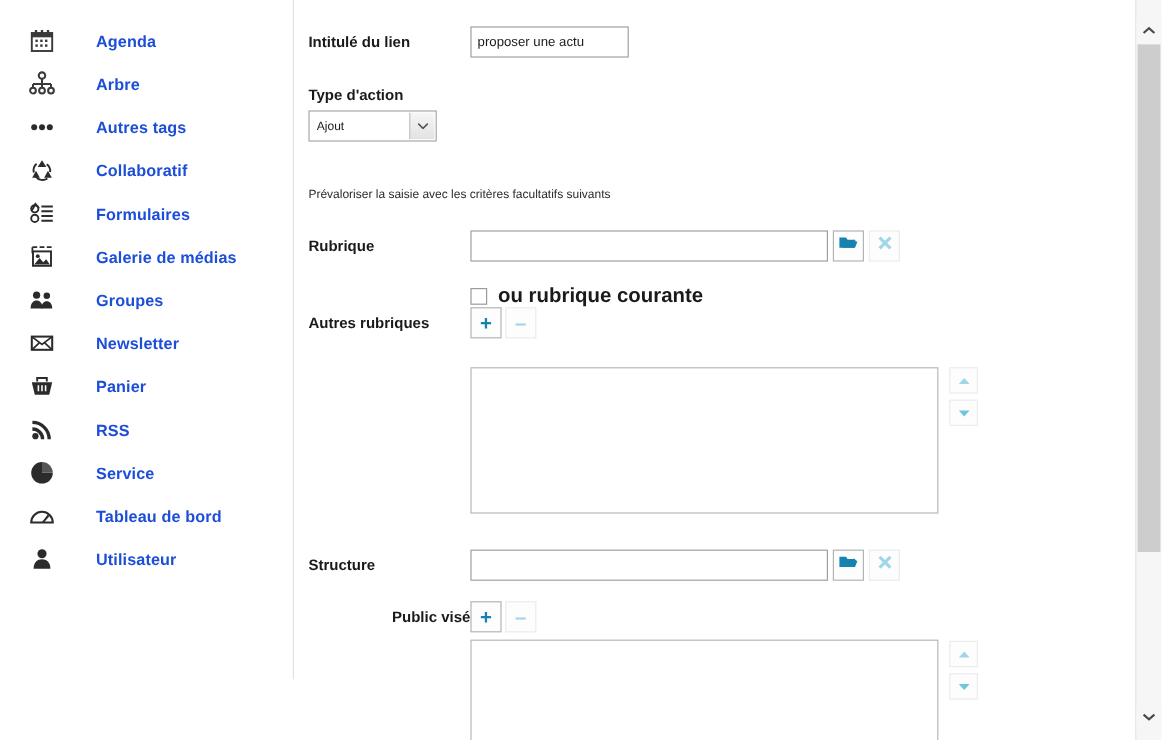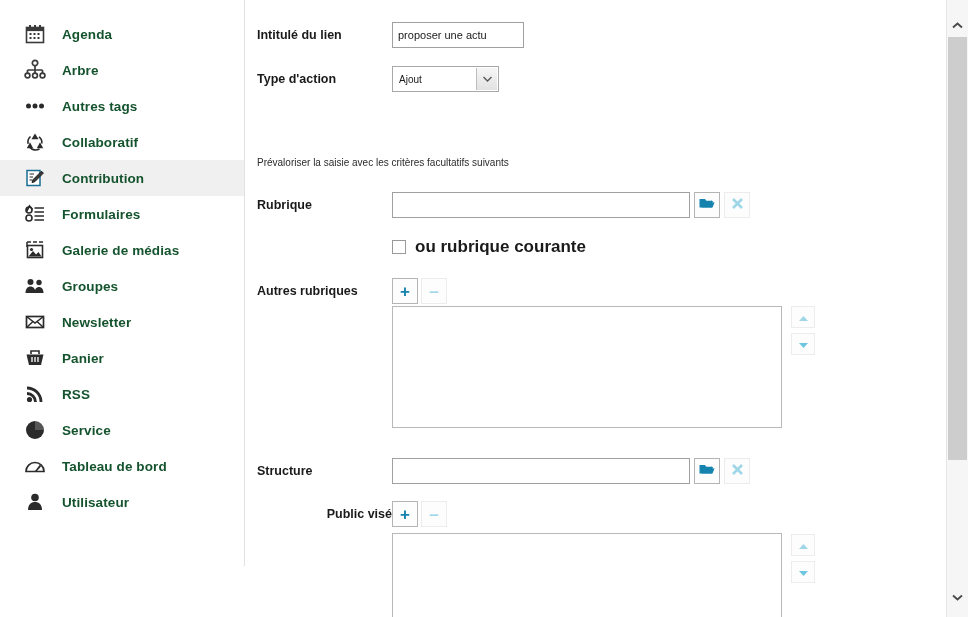--- a/index.html
+++ b/index.html
@@ -57,25 +57,26 @@
     width: 26px;
     height: 26px;
     flex: 0 0 26px;
     display: flex;
     align-items: center;
     justify-content: center;
     margin-right: 14px;
   }
   .nav-icon svg { display: block; }
   .nav-label {
-    color: #14532d;
+    color: #1d4ed8;
     font-size: 13.5px;
     font-weight: bold;
     letter-spacing: .1px;
     white-space: nowrap;
+    margin-left: 18px;
   }
 
   
   #content {
     flex: 1 1 auto;
     position: relative;
     background: #ffffff;
     padding: 0;
     overflow: hidden;
   }
@@ -288,30 +289,20 @@
           <path d="M2.8 17.2 L9.2 17.2 L6 11.3 Z" fill="#2b2b2b"></path>
           <path d="M19.2 17.2 L12.8 17.2 L16 11.3 Z" fill="#2b2b2b"></path>
           <path d="M6.5 5.5 A7.2 7.2 0 0 0 4.2 12.8" fill="none" stroke="#2b2b2b" stroke-width="1.6"></path>
           <path d="M17.8 12.5 A7.2 7.2 0 0 0 15 5.8" fill="none" stroke="#2b2b2b" stroke-width="1.6"></path>
           <path d="M5.8 16.2 A7.2 7.2 0 0 0 15.5 17.8" fill="none" stroke="#2b2b2b" stroke-width="1.6"></path>
         </svg>
       </span>
       <span class="nav-label">Collaboratif</span>
     </div>
 
-    <div class="nav-item active">
-      <span class="nav-icon">
-        <svg width="22" height="22" viewBox="0 0 22 22">
-          <rect x="3" y="3.5" width="13" height="15" fill="#fff" stroke="#1a6e94" stroke-width="1.5"></rect>
-          <path d="M5.5 7 L10 7 M5.5 10 L9 10 M5.5 13 L8 13" stroke="#2b2b2b" stroke-width="1.2"></path>
-          <path d="M17.5 4.2 L19.4 6.1 L10.8 14.7 L8 15.6 L8.9 12.8 Z" fill="#3a3a3a" stroke="#1f1f1f" stroke-width="1"></path>
-        </svg>
-      </span>
-      <span class="nav-label">Contribution</span>
-    </div>
 
     <div class="nav-item">
       <span class="nav-icon">
         <svg width="22" height="22" viewBox="0 0 22 22">
           <circle cx="5" cy="7" r="3" fill="none" stroke="#2b2b2b" stroke-width="1.6"></circle>
           <circle cx="5" cy="15" r="3" fill="none" stroke="#2b2b2b" stroke-width="1.6"></circle>
           <path d="M2.5 8.5 L5.5 3 L8.5 6.5" fill="none" stroke="#2b2b2b" stroke-width="1.6"></path>
           <path d="M10.5 5 L20 5 M10.5 9 L20 9 M10.5 13 L20 13 M10.5 17 L20 17" stroke="#2b2b2b" stroke-width="1.7"></path>
         </svg>
       </span>
@@ -406,21 +397,21 @@
     </div>
   </nav>
 
   <main id="content">
 
     <div class="form-row" style="left:12px; top:22px;">
       <span class="lbl" style="width:135px; line-height:26px;">Intitulé du lien</span>
       <input class="txt" style="width: 132px;" type="text" value="proposer une actu">
     </div>
 
-    <div class="form-row" style="left:12px; top:66px;">
+    <div class="form-row" style="left:12px; top:66px;flex-direction:column;">
       <span class="lbl" style="width:135px; line-height:26px;">Type d'action</span>
       <div class="sel" style="width:107px;">
         <span class="sel-val">Ajout</span>
         <span class="sel-arrow">
           <svg width="9" height="6" viewBox="0 0 9 6">
               <path d="M0.5 1 L4.5 5 L8.5 1" fill="none" stroke="#555" stroke-width="1.3"></path>
             </svg>
         </span>
       </div>
     </div>
@@ -449,21 +440,21 @@
           </svg>
         </span>
       </div>
     </div>
 
     <div class="form-row" style="left:147px; top:237px; align-items:center;">
       <span class="cbox"></span>
       <span class="cbox-label">ou rubrique courante</span>
     </div>
 
-    <div class="form-row" style="left:12px; top:278px;">
+    <div class="form-row" style="left:12px; top:256px;">
       <span class="lbl" style="width:135px; line-height:26px;">Autres rubriques</span>
       <div class="iconbtn strong">
         <span class="plus">+</span>
       </div>
       <div class="iconbtn disabled" style="margin-left:3px;">
         <span class="minus">–</span>
       </div>
     </div>
 
     <div class="listbox" style="position:absolute; left:147px; top:306px; width:390px; height:122px;"></div>

